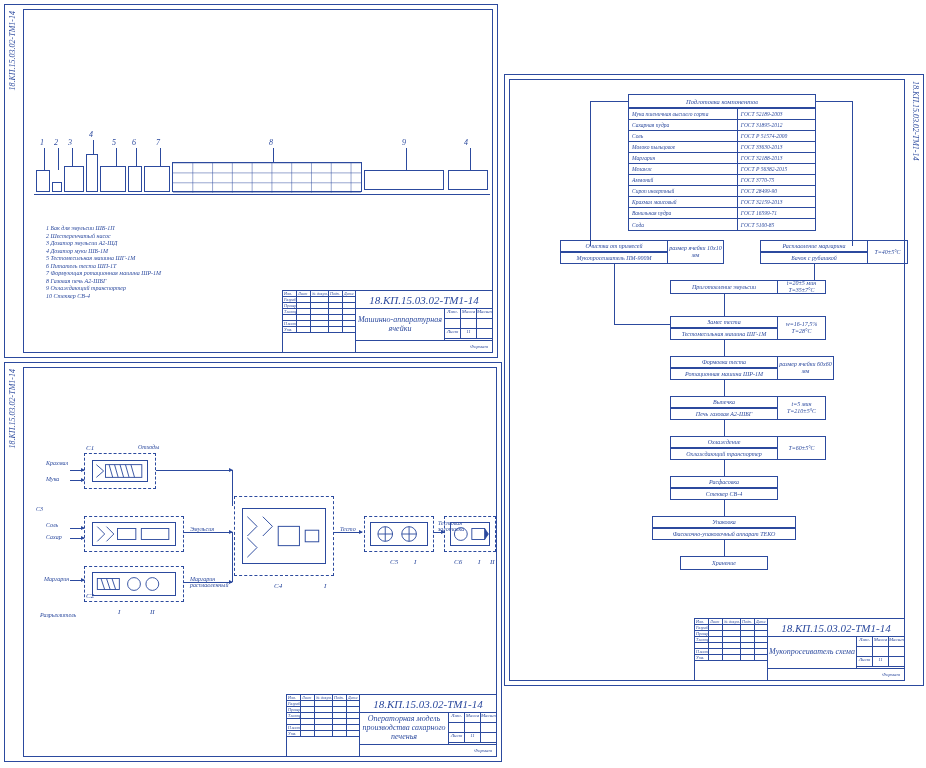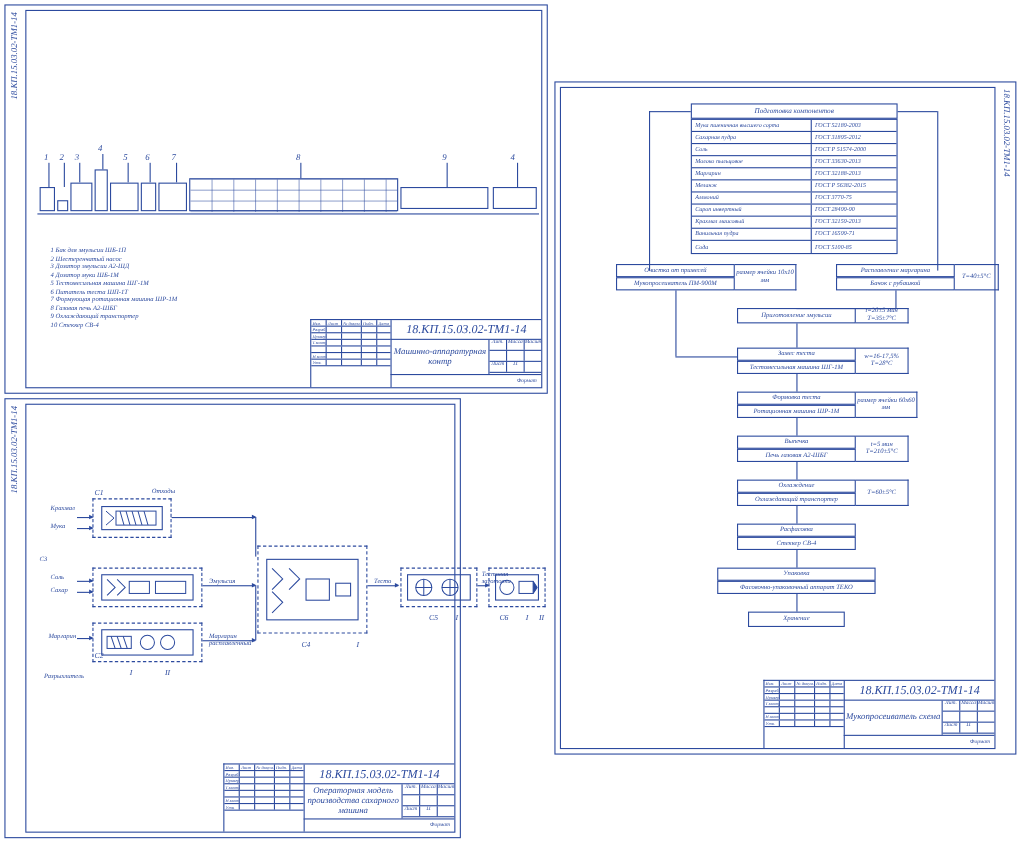--- a/index.html
+++ b/index.html
@@ -16,21 +16,21 @@
     position: absolute;
     border: 1px solid #2c4a9e;
     background: #fff;
   }
   .inner-frame {
     position: absolute;
     border: 1px solid #2c4a9e;
   }
   .sheet-top  { left: 4px;   top: 4px;   width: 494px; height: 354px; }
   .sheet-top .inner-frame  { left: 18px; top: 4px; right: 4px; bottom: 4px; }
-  .sheet-bot  { left: 4px;   top: 362px; width: 415px; height: 400px; }
+  .sheet-bot  { left: 4px;   top: 362px; width: 498px; height: 400px; }
   .sheet-bot .inner-frame  { left: 18px; top: 4px; right: 4px; bottom: 4px; }
   .sheet-right{ left: 504px; top: 74px;  width: 420px; height: 612px; }
   .sheet-right .inner-frame{ left: 4px;  top: 4px; right: 18px; bottom: 4px; }
 
   
   .side-stamp {
     position: absolute;
     font-size: 8px;
     font-style: italic;
     white-space: nowrap;
@@ -273,21 +273,21 @@
           </div>
         <div class="tb-row">
             <span>Утв.</span>
             <span></span>
             <span></span>
             <span></span>
             <span></span>
           </div>
       </div>
       <div class="tb-code">18.КП.15.03.02-ТМ1-14</div>
-      <div class="tb-title">Машинно-аппаратурная контр</div>
+      <div class="tb-title">Машинно-аппаратурная ячейки</div>
       <div class="tb-meta">
         <div class="mrow">
             <span>Лит.</span>
             <span>Масса</span>
             <span>Масшт</span>
           </div>
         <div class="mrow">
             <span></span>
             <span></span>
             <span></span>
@@ -474,21 +474,21 @@
           </div>
         <div class="tb-row">
             <span>Утв.</span>
             <span></span>
             <span></span>
             <span></span>
             <span></span>
           </div>
       </div>
       <div class="tb-code">18.КП.15.03.02-ТМ1-14</div>
-      <div class="tb-title">Операторная модель производства сахарного машина</div>
+      <div class="tb-title">Операторная модель производства сахарного печенья</div>
       <div class="tb-meta">
         <div class="mrow">
             <span>Лит.</span>
             <span>Масса</span>
             <span>Масшт</span>
           </div>
         <div class="mrow">
             <span></span>
             <span></span>
             <span></span>

